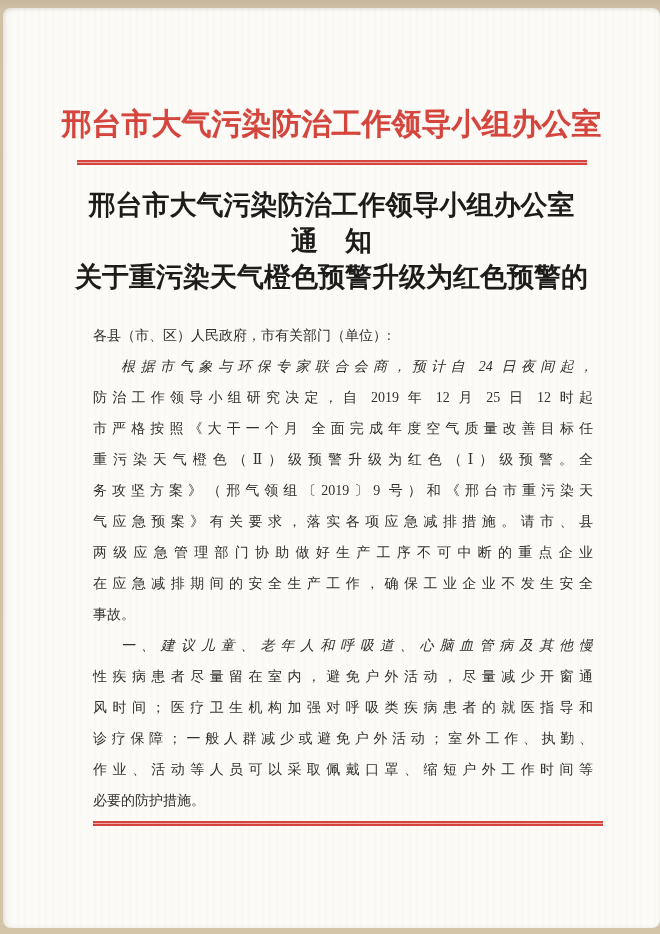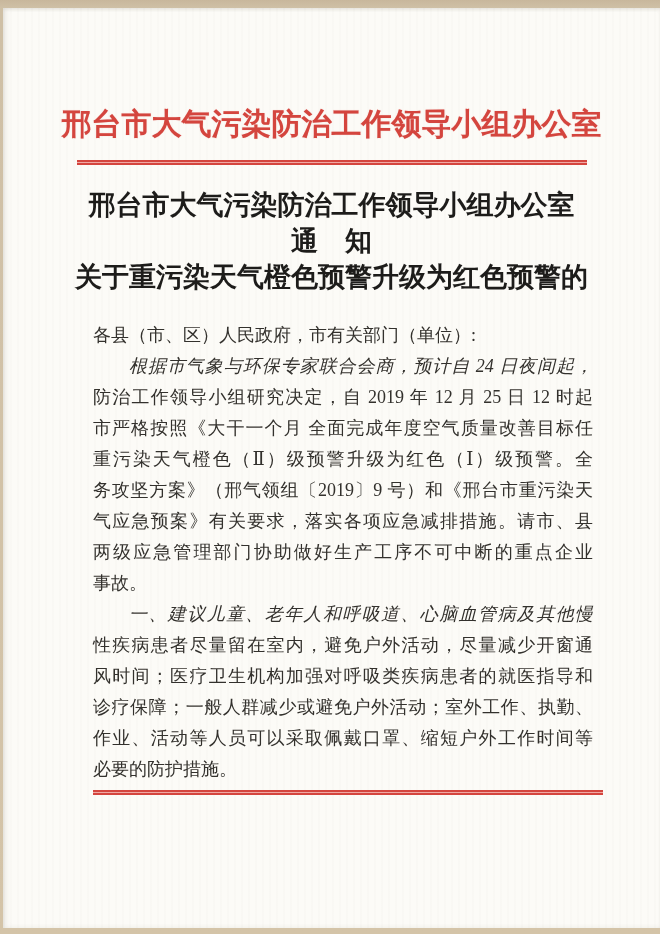--- a/index.html
+++ b/index.html
@@ -17,20 +17,21 @@
     background: linear-gradient(to bottom, #c8b79c 0px, #cfc0a6 8px, #d4c4a8 100%);
   }
   
   .paper {
     position: absolute;
     top: 8px; left: 3px; right: 0; bottom: 6px;
     background:
       repeating-linear-gradient(90deg, rgba(120,110,95,0.018) 0 2px, rgba(0,0,0,0) 2px 7px),
       #fcfbf7;
     box-shadow: inset 3px 0 5px rgba(90,80,60,0.10), inset 0 2px 3px rgba(90,80,60,0.08);
+    border-radius: 8px;
   }
   .letterhead {
     margin-top: 95px;
     text-align: center;
     font-size: 30px;
     line-height: 42px;
     font-weight: 700;
     color: #d4453e;
     letter-spacing: 0px;
     text-shadow: 0 0 1px rgba(212,69,62,0.35);
@@ -45,21 +46,21 @@
     margin-top: 22px;
     text-align: center;
     font-size: 27px;
     line-height: 36px;
     font-weight: 700;
     color: #1d1c1a;
   }
   .body-text {
     width: 500px;
     margin: 25px 0 12px 90px;
-    font-size: 18px;
+    font-size: 14px;
     line-height: 31px;
     color: #33312d;
   }
   .salutation {
     text-align: left;
   }
   .line {
     text-align: justify;
     text-align-last: justify;
   }
@@ -95,20 +96,21 @@
     <div class="salutation">各县（市、区）人民政府，市有关部门（单位）:</div>
     <div>
         <div>
           <div class="line indent">根据市气象与环保专家联合会商，预计自 24 日夜间起，</div>
           <div class="line">防治工作领导小组研究决定，自 2019 年 12 月 25 日 12 时起</div>
           <div class="line">市严格按照《大干一个月 全面完成年度空气质量改善目标任</div>
           <div class="line">重污染天气橙色（Ⅱ）级预警升级为红色（Ⅰ）级预警。全</div>
           <div class="line">务攻坚方案》（邢气领组〔2019〕9 号）和《邢台市重污染天</div>
           <div class="line">气应急预案》有关要求，落实各项应急减排措施。请市、县</div>
           <div class="line">两级应急管理部门协助做好生产工序不可中断的重点企业</div>
+          <div class="line">在应急减排期间的安全生产工作，确保工业企业不发生安全</div>
           <div class="line last">事故。</div>
         </div>
         <div>
           <div class="line indent">一、建议儿童、老年人和呼吸道、心脑血管病及其他慢</div>
           <div class="line">性疾病患者尽量留在室内，避免户外活动，尽量减少开窗通</div>
           <div class="line">风时间；医疗卫生机构加强对呼吸类疾病患者的就医指导和</div>
           <div class="line">诊疗保障；一般人群减少或避免户外活动；室外工作、执勤、</div>
           <div class="line">作业、活动等人员可以采取佩戴口罩、缩短户外工作时间等</div>
           <div class="line last">必要的防护措施。</div>
         </div>

